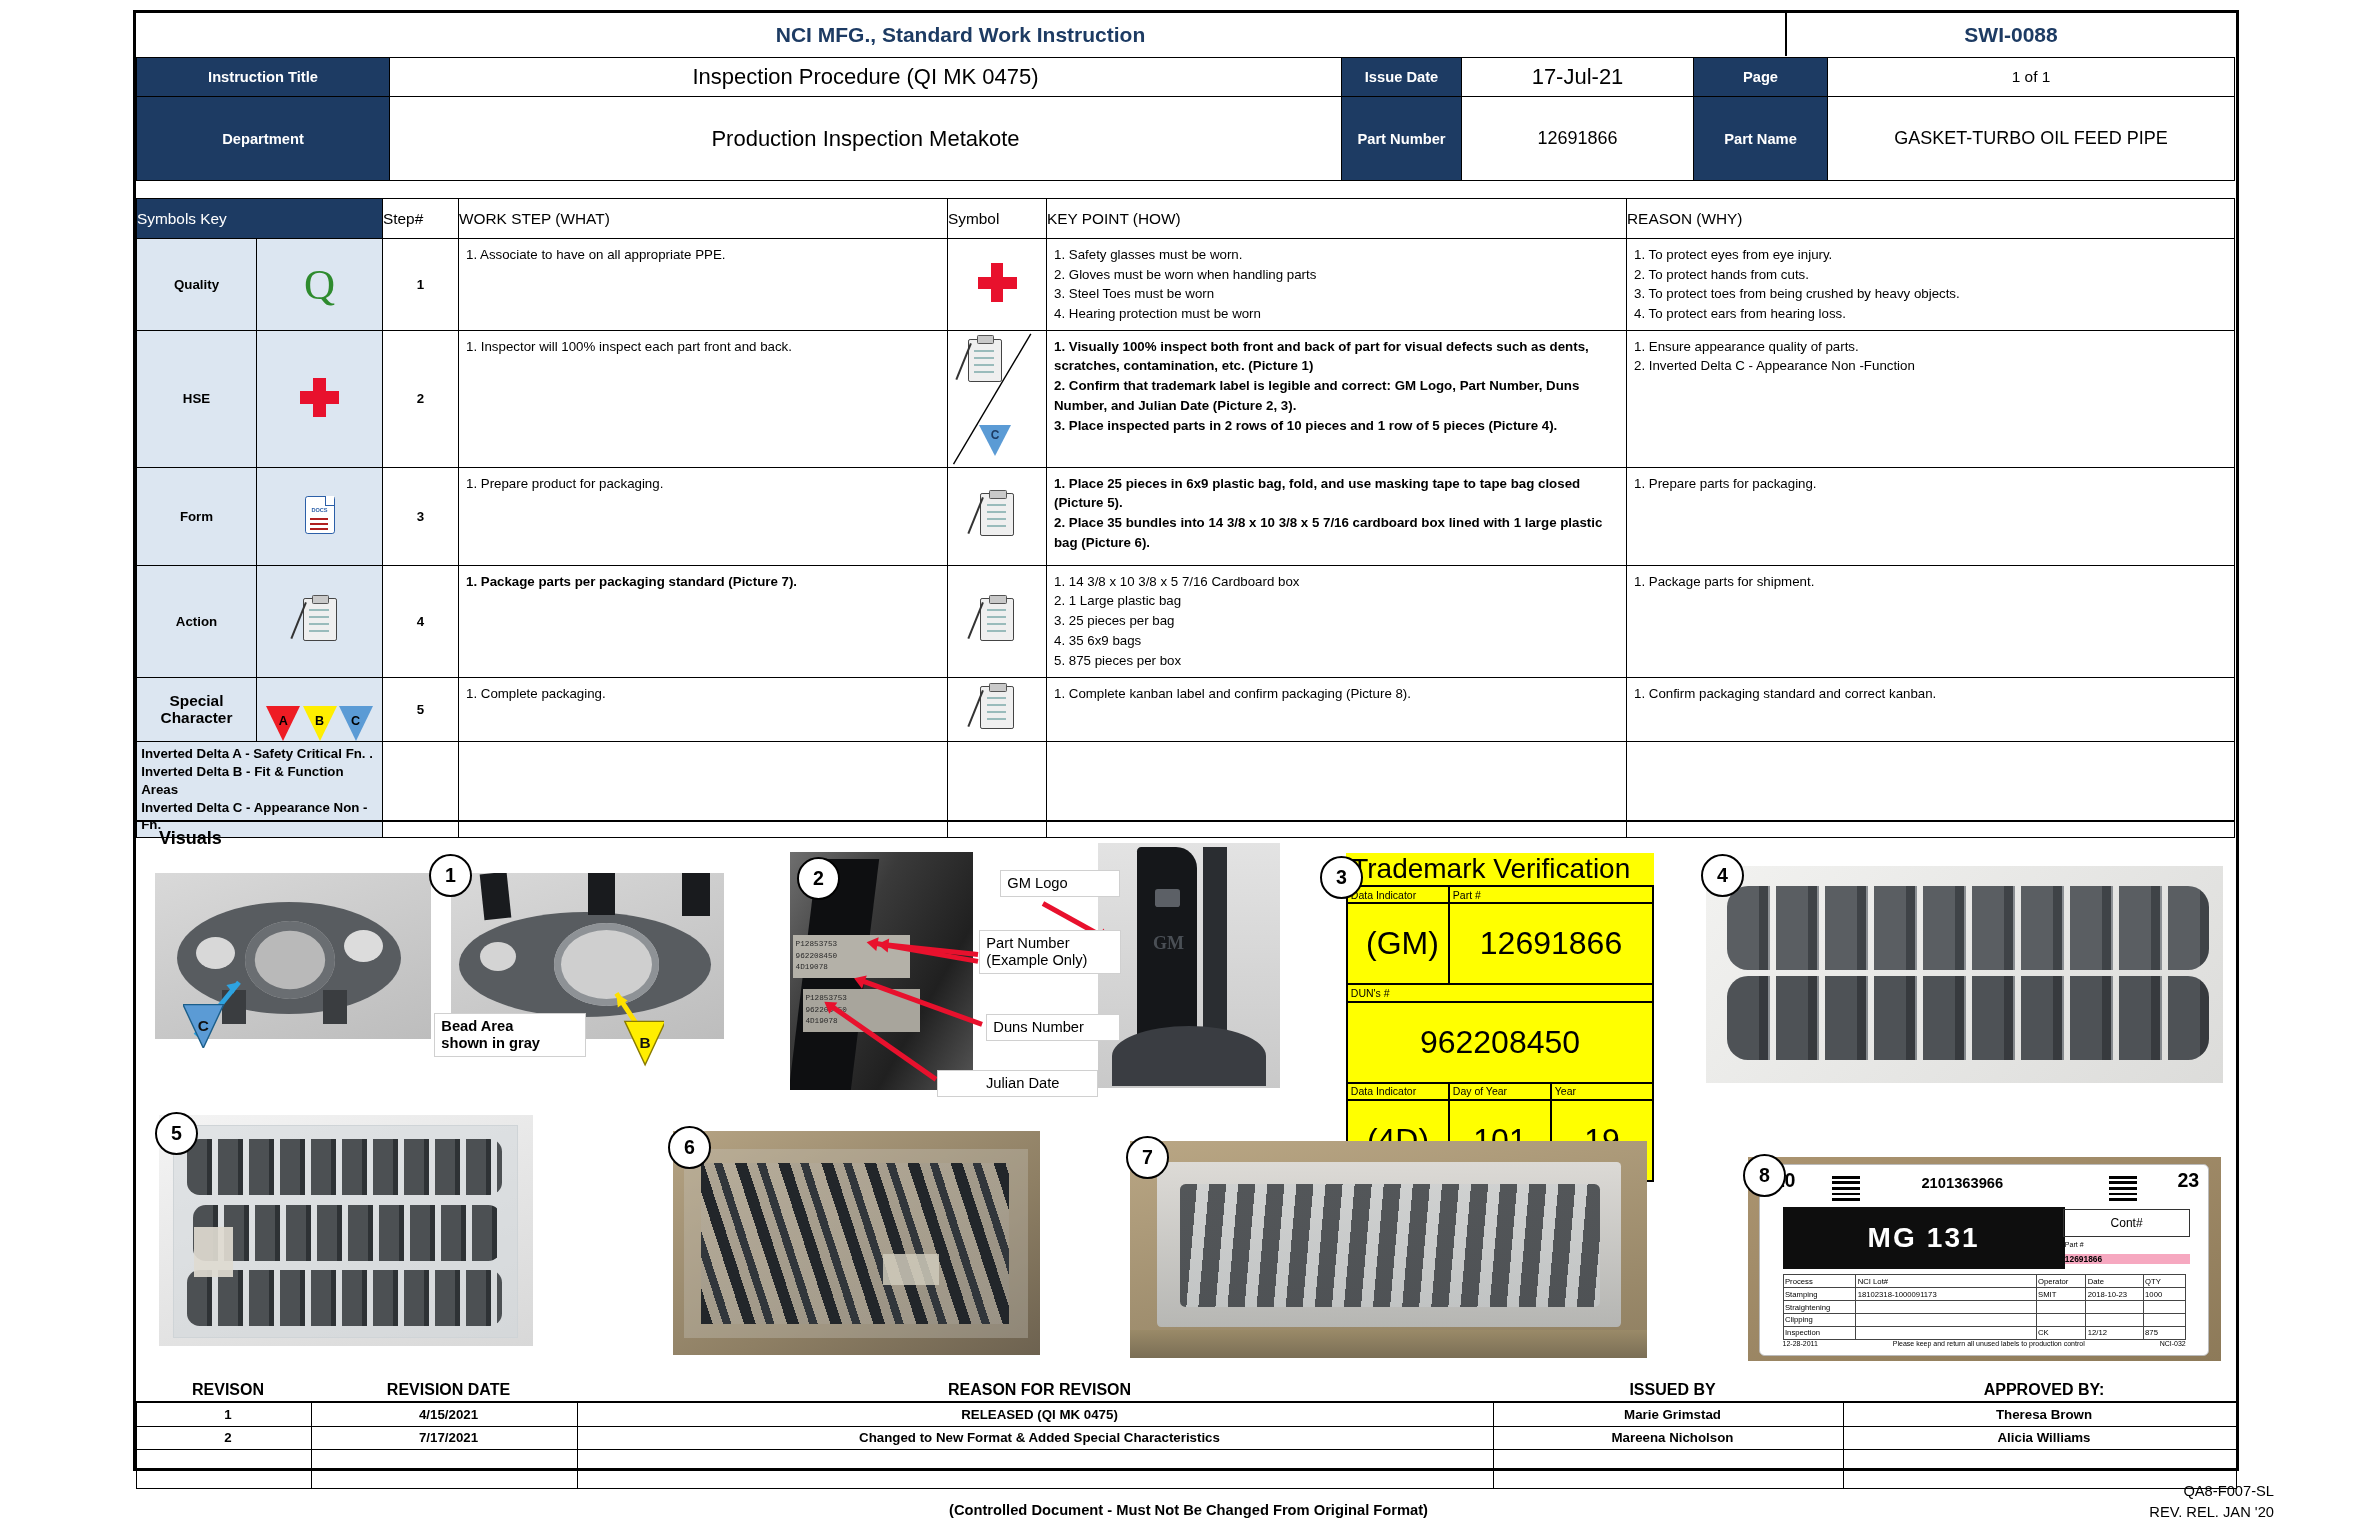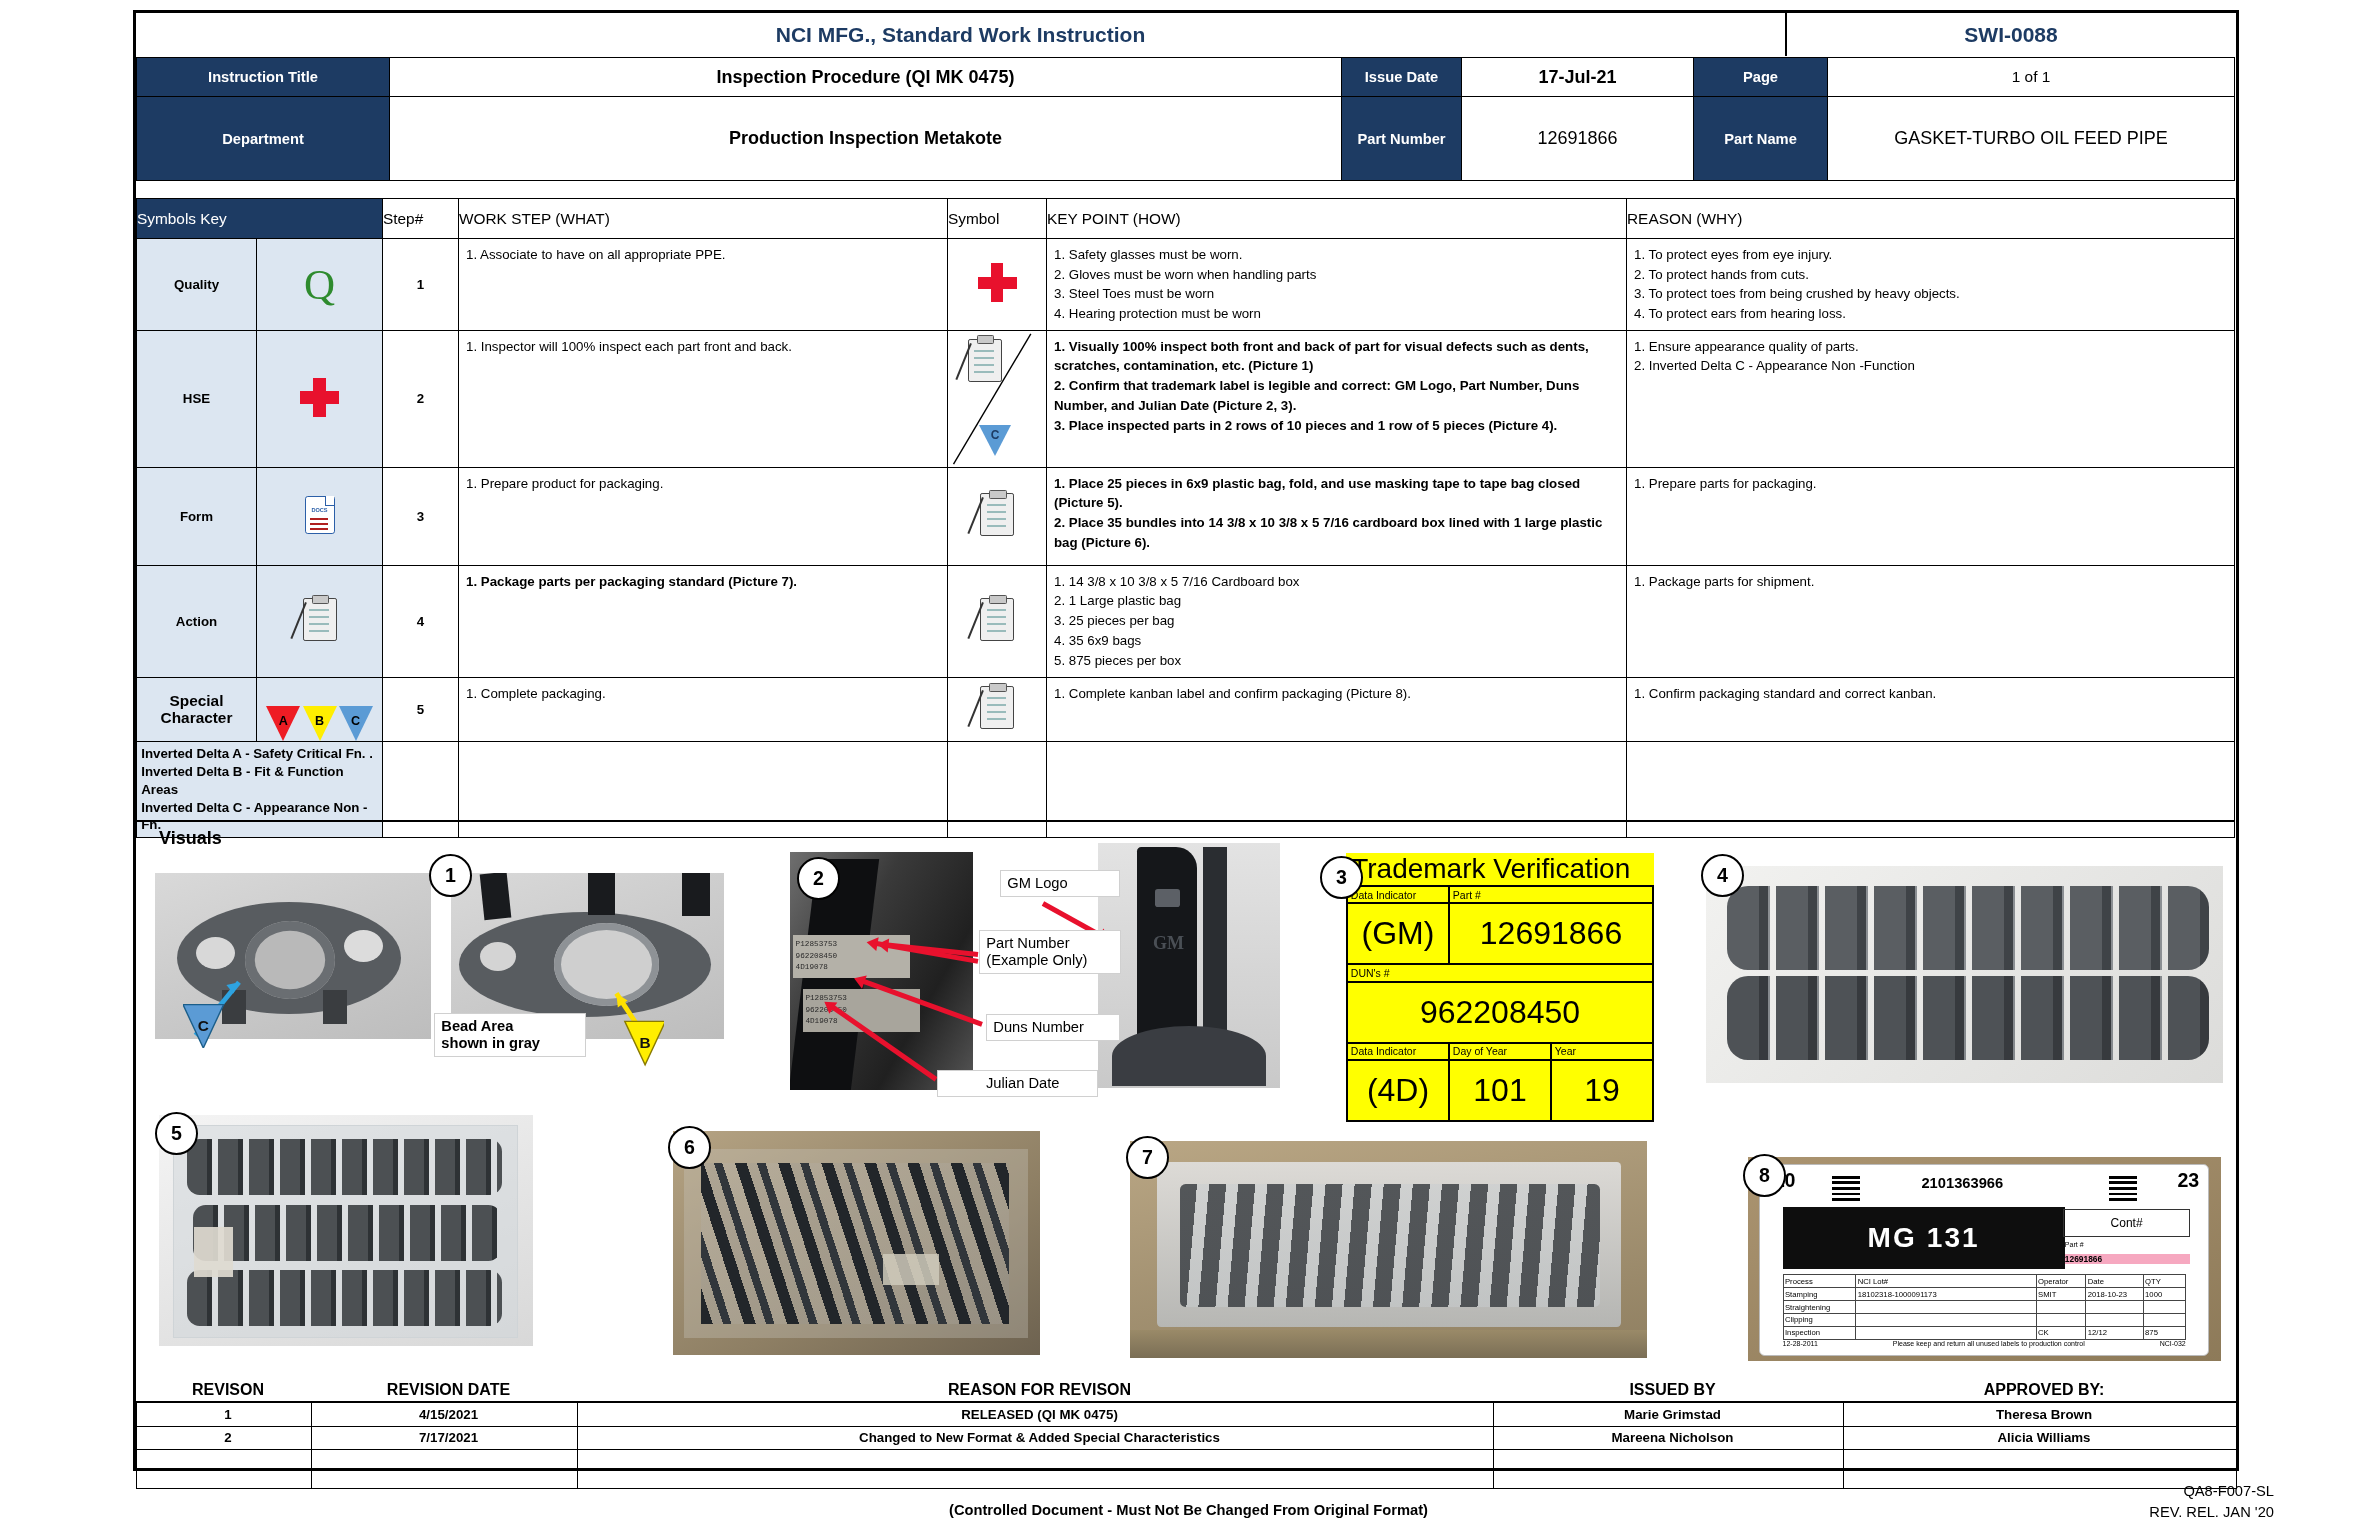--- a/index.html
+++ b/index.html
@@ -23,21 +23,21 @@
   .titlebar table{width:100%;height:100%;}
   .titlebar td{border:none;}
   .t-main{font-size:21px;font-weight:bold;color:#1d3b63;text-align:center;}
   .t-code{font-size:21px;font-weight:bold;color:#1d3b63;text-align:center;width:448px;border-left:2.1px solid #000 !important;}
 
   
   .hdr{position:absolute;left:136px;top:57px;width:2099px;}
   .hdr table{width:100%;}
   .hdr td{height:38px;font-size:16px;}
   .hdr .lbl{width:252px;font-size:14.7px;}
-  .hdr .val{font-size:18px;font-weight:bold;text-align:center;}
+  .hdr .val{font-size:22px;font-weight:normal;text-align:center;}
   .hdr .val-sm{font-size:15.4px;text-align:center;font-weight:normal;}
   .hdr .lbl2{width:119px;font-size:14.7px;}
   .hdr .lbl3{width:133px;font-size:14.7px;}
 
   
   .steps{position:absolute;left:136px;top:198px;width:2099px;}
   .steps table{width:100%;}
   .steps td{font-size:13.3px;}
   .colhead td{height:39px;font-size:15.4px;font-weight:normal;text-align:left;}
 
@@ -105,21 +105,21 @@
   
   .gask-bg{position:absolute;inset:0;background:linear-gradient(160deg,#d9d9d9 0%,#cccccc 45%,#bdbdbd 100%);}
   .gask{position:absolute;background:#585c60;border-radius:50%;}
 
   
   .tm{position:absolute;background:#ffff00;}
   .tm table{width:100%;border-collapse:collapse;}
   .tm td{border:2.1px solid #000;background:#ffff00;}
   .tm .tm-hdr{font-size:28px;font-weight:normal;text-align:left;border:none;padding-left:4.2px;font-family:"Liberation Sans",sans-serif;}
   .tm .sm{font-size:10.5px;padding:0.7px 2.8px;height:14px;}
-  .tm .bg{font-size:32px;text-align:center;padding:8px;height:43px;}
+  .tm .bg{font-size:32px;text-align:center;padding:18px;height:43px;}
 
   
   .kan{position:absolute;background:#fff;border:1.4px solid #bbb;}
   .kan .kbar{position:absolute;left:5%;top:22%;width:63%;height:33%;background:#0e0e0e;color:#fff;display:flex;align-items:center;justify-content:center;font-size:28px;font-weight:bold;letter-spacing:2.1px;}
   .kan .ktop{position:absolute;left:3%;top:2%;font-size:19.6px;font-weight:bold;}
   .kan .ktop2{position:absolute;right:2%;top:2%;font-size:19.6px;font-weight:bold;}
   .kan .kmid{position:absolute;left:36%;top:5%;font-size:14.7px;font-weight:bold;}
   .qr{position:absolute;width:28px;height:28px;background:
      repeating-linear-gradient(0deg,#000 0 2.8px,#fff 2.8px 5.6px),
      repeating-linear-gradient(90deg,#000 0 2.8px,transparent 2.8px 5.6px);}

